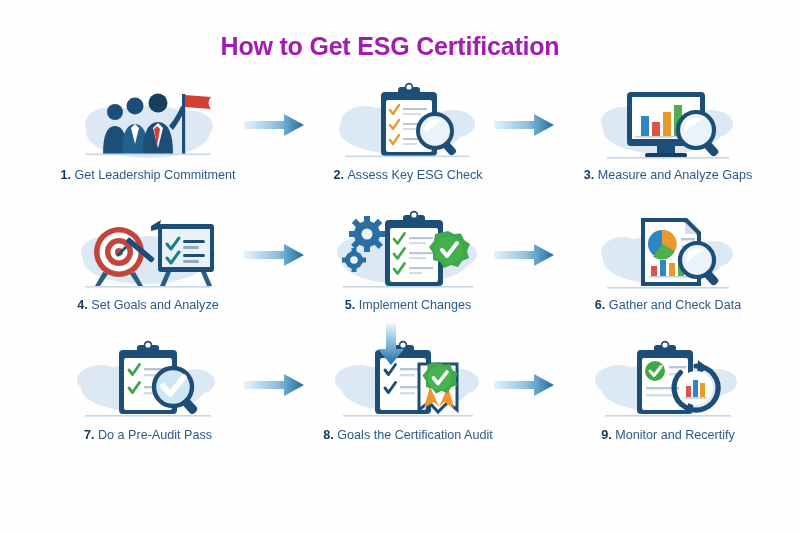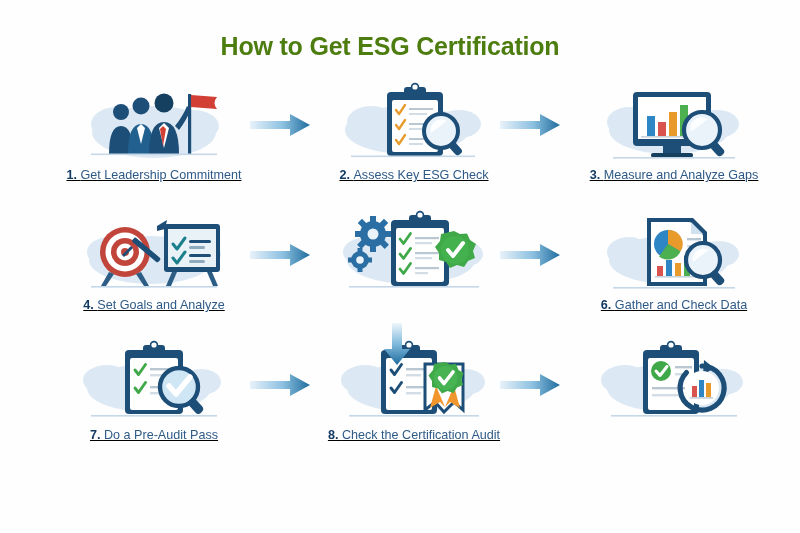--- a/index.html
+++ b/index.html
@@ -24,33 +24,32 @@
 
   
   .title {
     position: absolute;
     top: 32px;
     left: 0;
     width: 780px;
     text-align: center;
     font-size: 25px;
     font-weight: bold;
-    color: #4d7c0f;
+    color: #a21caf;
     letter-spacing: -0.2px;
     font-family: "Liberation Sans", sans-serif;
   }
 
   
   .grid {
     position: absolute;
     top: 78px;
-    left: 38px;
+    left: 32px;
     width: 752px;
     height: 420px;
-    text-decoration: underline;
   }
   .row {
     position: relative;
     height: 130px;
     display: flex;
     flex-direction: row;
     align-items: flex-start;
     justify-content: space-between;
   }
   .row-2 { margin-top: 0px; }
@@ -340,20 +339,24 @@
             <rect x="86" y="64" width="13" height="2.2" fill="#d3dde5"></rect>
 
             <g transform="translate(125,44)">
               <path d="M0 -21 L6 -18 L13 -18.5 L16 -12 L22 -8 L19 -1 L21 6 L14 9 L10 15 L3 13 L-4 16 L-8 10 L-15 8 L-15 1 L-19 -5 L-14 -11 L-13 -18 Z" fill="#3fa949"></path>
               <circle cx="1" cy="-2" r="14" fill="#43b24e"></circle>
               <path d="M-6 -2 l5 6 l10 -13" stroke="#ffffff" stroke-width="4" fill="none" stroke-linecap="round" stroke-linejoin="round"></path>
             </g>
             <rect x="20" y="78" width="130" height="1.6" fill="#c5d8e8"></rect>
           </svg>
         </div>
+        <div class="step-label">
+          <span class="num">5. </span>
+          <span>Implement Changes</span>
+        </div>
       </div>
 
       <div class="arrow-h a2">
         <svg width="62" height="26" viewBox="0 0 62 26">
           <defs>
             <linearGradient id="gr4" x1="0" y1="0" x2="1" y2="0">
               <stop offset="0%" stop-color="#e8f2fa"></stop>
               <stop offset="55%" stop-color="#8cc0e0"></stop>
               <stop offset="100%" stop-color="#1f6c9e"></stop>
             </linearGradient>
@@ -482,21 +485,21 @@
             <g transform="translate(116,42)">
               <path d="M0 -18 L5 -15.5 L11 -16 L13.5 -10 L18.5 -7 L16.5 -1 L18 5 L12 7.5 L8.5 13 L2.5 11 L-3 13.5 L-7 8.5 L-13 7 L-13 1 L-16.5 -4.5 L-12 -10 L-11 -16 Z" fill="#3fa949"></path>
               <circle cx="0.5" cy="-2" r="12" fill="#48b353"></circle>
               <path d="M-5.5 -2 l4.5 5.5 l9 -11.5" stroke="#ffffff" stroke-width="3.6" fill="none" stroke-linecap="round" stroke-linejoin="round"></path>
             </g>
             <rect x="20" y="77" width="130" height="1.6" fill="#c5d8e8"></rect>
           </svg>
         </div>
         <div class="step-label">
           <span class="num">8. </span>
-          <span>Check the Certification Audit</span>
+          <span>Goals the Certification Audit</span>
         </div>
       </div>
 
       <div class="arrow-h a2">
         <svg width="62" height="26" viewBox="0 0 62 26">
           <defs>
             <linearGradient id="gr6" x1="0" y1="0" x2="1" y2="0">
               <stop offset="0%" stop-color="#e8f2fa"></stop>
               <stop offset="55%" stop-color="#8cc0e0"></stop>
               <stop offset="100%" stop-color="#1f6c9e"></stop>
@@ -529,17 +532,21 @@
               <path d="M2 -28 L12 -20 L1 -13 Z" fill="#1d4e77"></path>
               <circle cx="0" cy="0" r="17" fill="#ffffff"></circle>
               <rect x="-10" y="-2" width="5" height="11" fill="#d9534f"></rect>
               <rect x="-3" y="-8" width="5" height="17" fill="#2f86c5"></rect>
               <rect x="4" y="-5" width="5" height="14" fill="#e89a2b"></rect>
               <rect x="-12" y="9" width="23" height="1.8" fill="#c7d4de"></rect>
             </g>
             <rect x="22" y="77" width="126" height="1.6" fill="#c5d8e8"></rect>
           </svg>
         </div>
+        <div class="step-label">
+          <span class="num">9. </span>
+          <span>Monitor and Recertify</span>
+        </div>
       </div>
     </div>
 
   </div>
 </div>
 
 </body></html>

